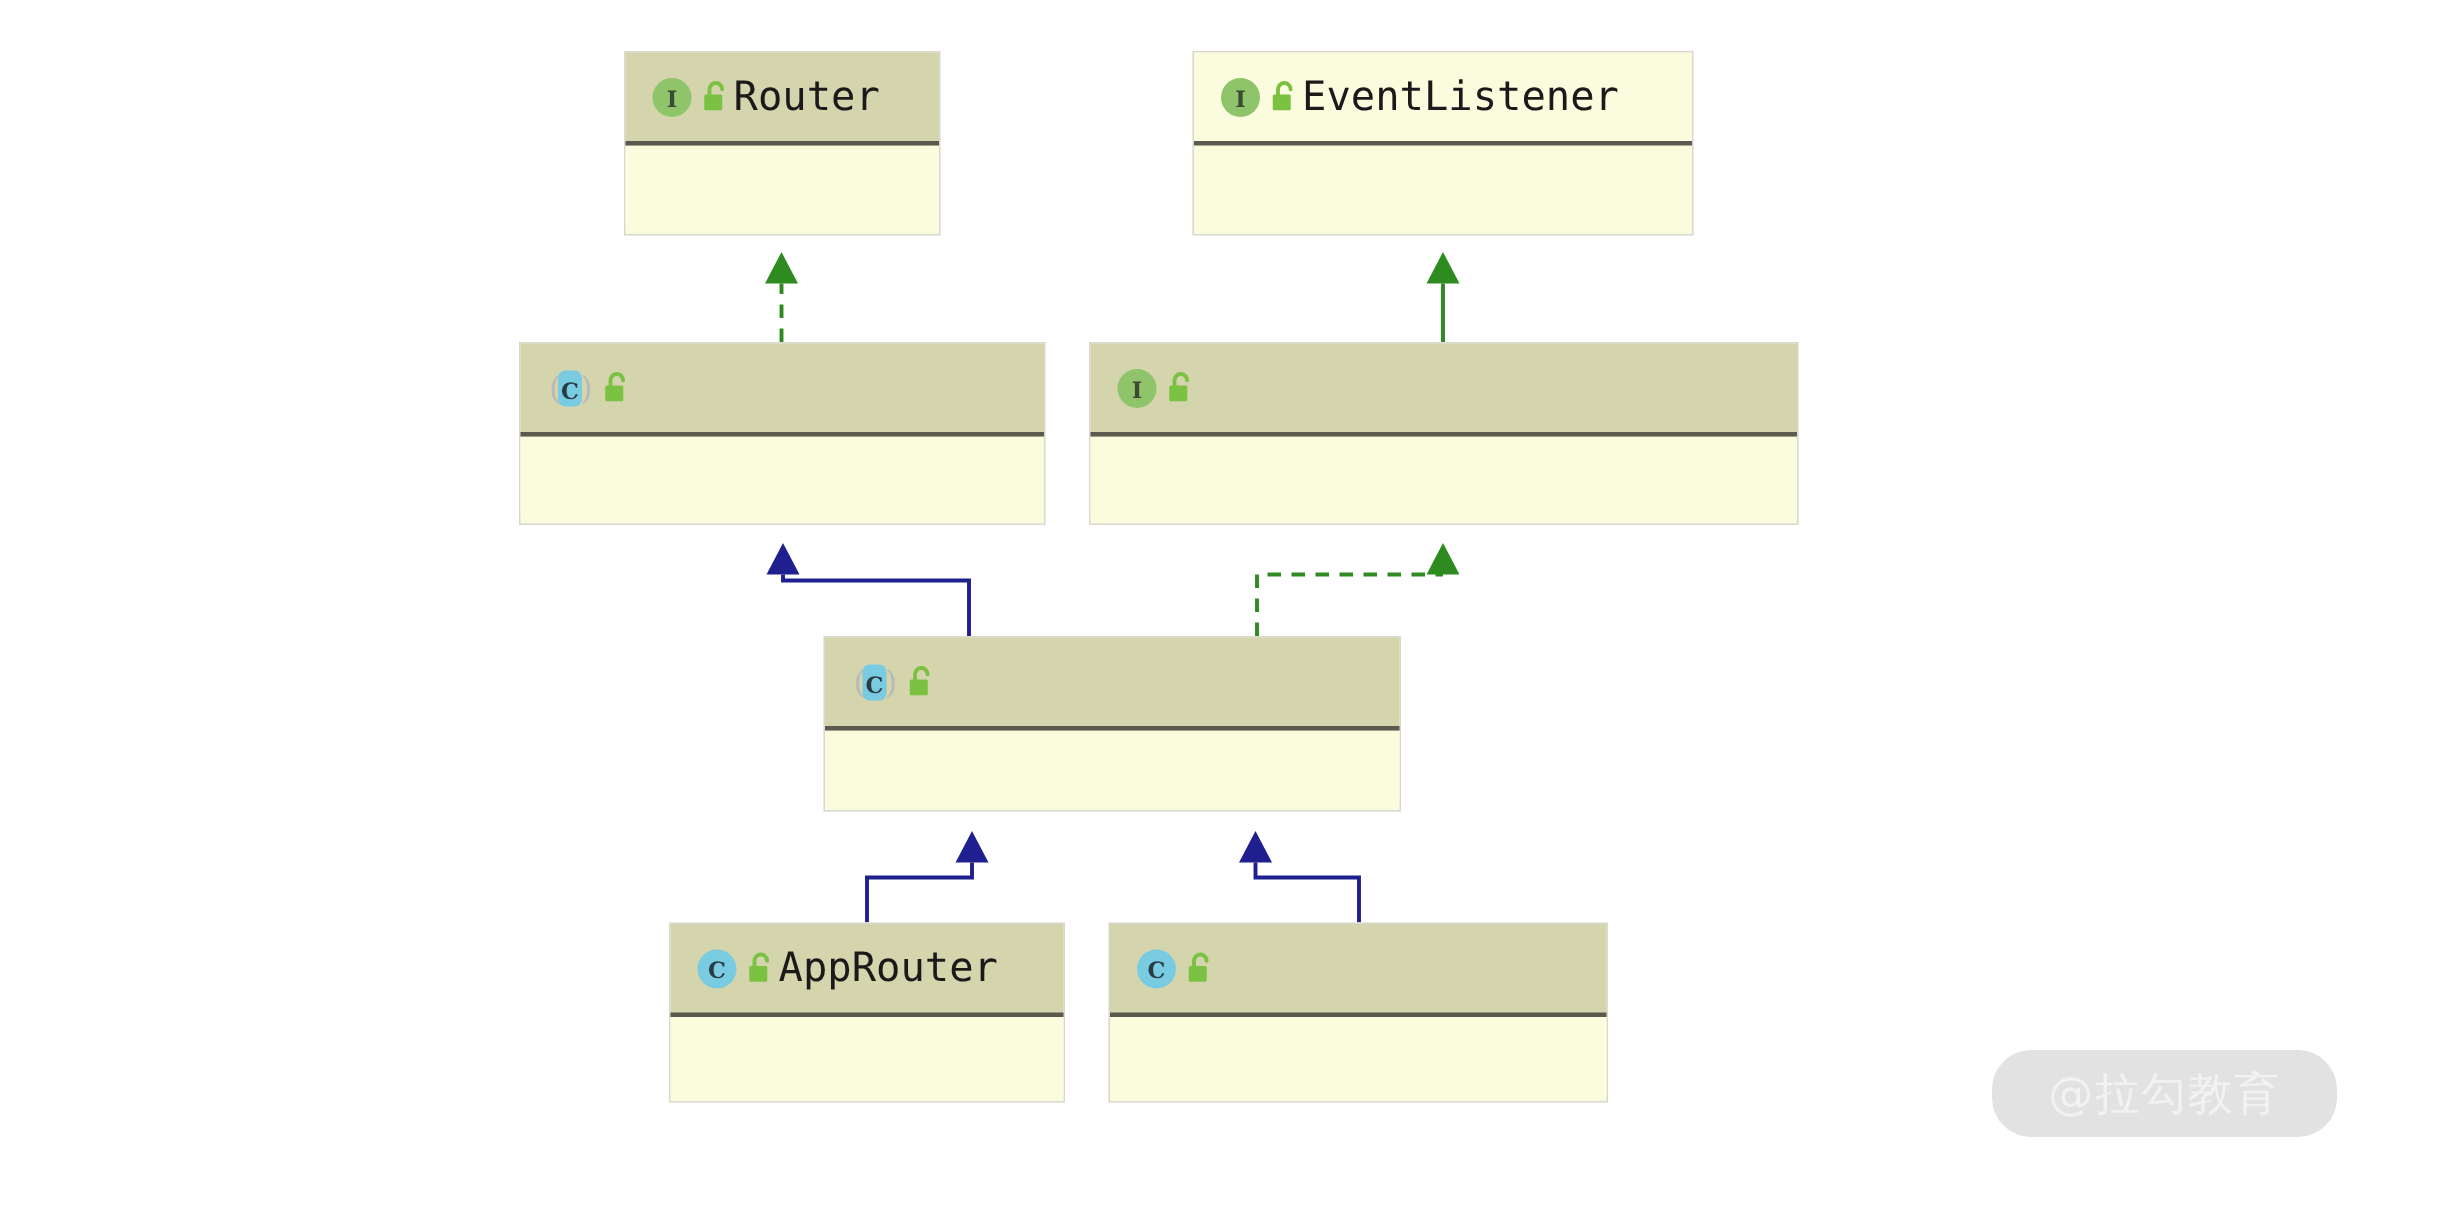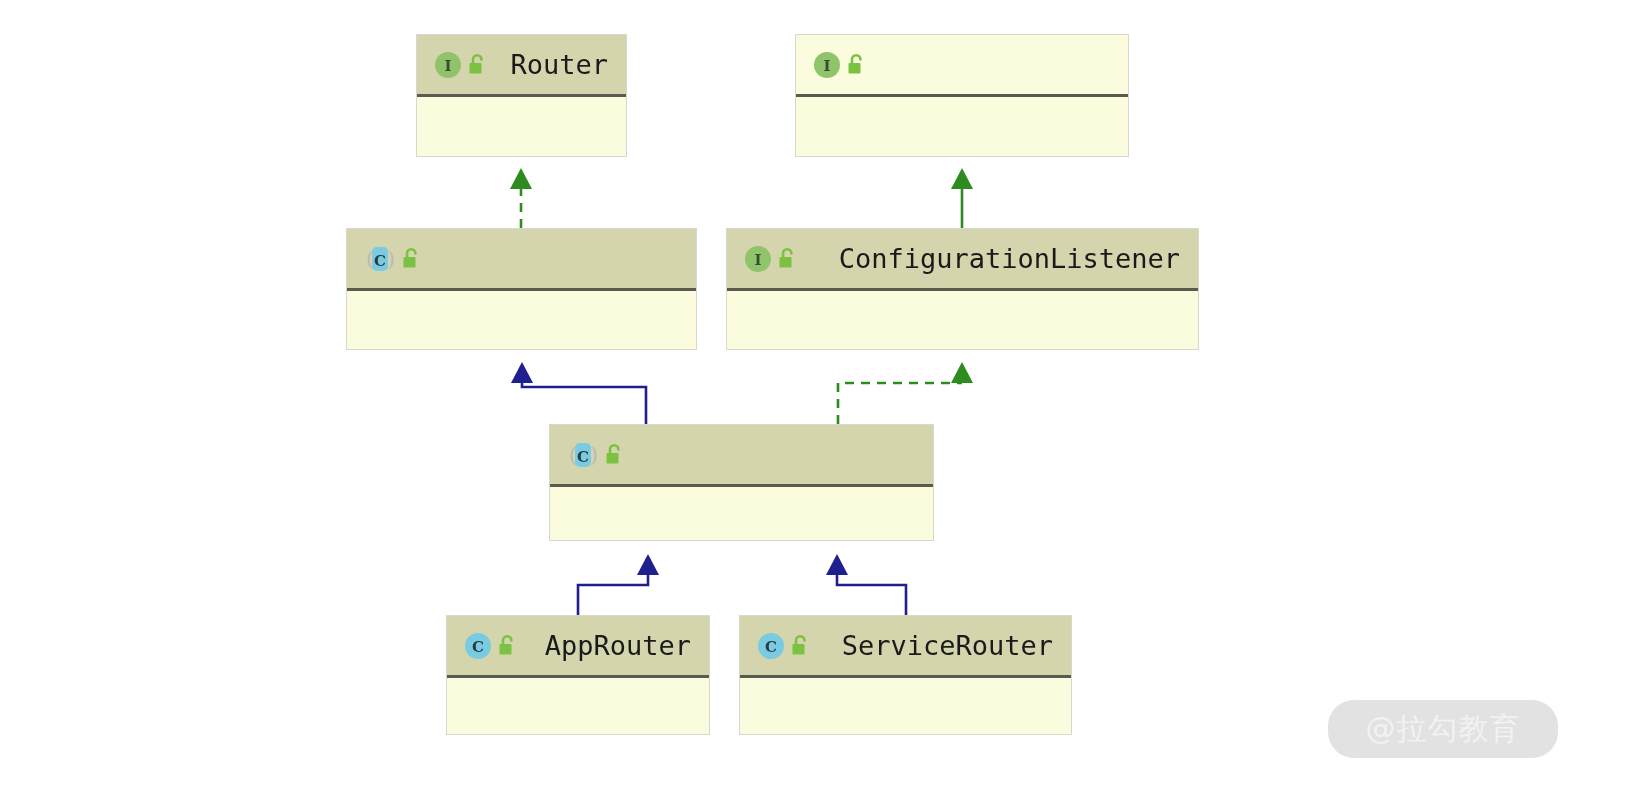--- a/index.html
+++ b/index.html
@@ -59,21 +59,21 @@
   .lock-icon {
     width: 22px;
     height: 26px;
     flex: 0 0 22px;
     margin-left: 4px;
     position: relative;
     display: inline-block;
   }
   .node-title {
     flex: 1 1 auto;
-    text-align: right;
+    text-align: left;
     font-family: "DejaVu Sans Mono", "Liberation Mono", monospace;
     font-size: 27px;
     color: #1a1a1a;
     letter-spacing: 0px;
     white-space: nowrap;
     padding-right: 18px;
     line-height: 1;
   }
   #watermark {
     position: absolute;
@@ -127,20 +127,21 @@
       <div class="uml-node" style="left: 795px; top: 34px; width: 334px; height: 123px; border-color: rgb(216, 216, 208); background: rgb(251, 251, 221);">
         <div class="uml-header pale" style="background: rgb(251, 251, 221); border-bottom-color: rgb(90, 90, 78);">
           <span class="node-icon"><svg width="30" height="30" viewBox="0 0 30 30">
               <circle cx="15" cy="15" r="13" fill="#8fc46b"></circle>
               <text x="15" y="21" text-anchor="middle" font-family="DejaVu Serif, serif" font-size="15" font-weight="bold" fill="#3d4a33">I</text>
             </svg></span>
           <span class="lock-icon"><svg width="22" height="26" viewBox="0 0 22 26">
               <path d="M6 11 V7.5 a4.2 4.2 0 0 1 8.4 0" fill="none" stroke="#7cc242" stroke-width="2.6" stroke-linecap="round"></path>
               <rect x="2.5" y="11" width="12" height="10.5" rx="1" fill="#7cc242"></rect>
             </svg></span>
+          <span class="node-title">EventListener</span>
         </div>
         <div class="uml-body" style="height: 56px; background: rgb(251, 251, 221);"></div>
       </div>
       <div class="uml-node" style="left: 346px; top: 228px; width: 351px; height: 122px; border-color: rgb(216, 216, 208); background: rgb(251, 251, 221);">
         <div class="uml-header" style="background: rgb(212, 212, 173); border-bottom-color: rgb(90, 90, 78);">
           <span class="node-icon" style="flex-basis: 34px; width: 34px;"><svg width="34" height="30" viewBox="0 0 34 30">
               <text x="3" y="22" font-family="DejaVu Serif, serif" font-size="21" fill="#b9b9b9">(</text>
               <rect x="9" y="3" width="16" height="24" rx="5" ry="5" fill="#79cbe2"></rect>
               <text x="17" y="22" text-anchor="middle" font-family="DejaVu Serif, serif" font-size="15" font-weight="bold" fill="#2b3b44">C</text>
               <text x="24" y="22" font-family="DejaVu Serif, serif" font-size="21" fill="#b9b9b9">)</text>
@@ -155,21 +156,20 @@
       <div class="uml-node" style="left: 726px; top: 228px; width: 473px; height: 122px; border-color: rgb(216, 216, 208); background: rgb(251, 251, 221);">
         <div class="uml-header" style="background: rgb(212, 212, 173); border-bottom-color: rgb(90, 90, 78);">
           <span class="node-icon"><svg width="30" height="30" viewBox="0 0 30 30">
               <circle cx="15" cy="15" r="13" fill="#8fc46b"></circle>
               <text x="15" y="21" text-anchor="middle" font-family="DejaVu Serif, serif" font-size="15" font-weight="bold" fill="#3d4a33">I</text>
             </svg></span>
           <span class="lock-icon"><svg width="22" height="26" viewBox="0 0 22 26">
               <path d="M6 11 V7.5 a4.2 4.2 0 0 1 8.4 0" fill="none" stroke="#7cc242" stroke-width="2.6" stroke-linecap="round"></path>
               <rect x="2.5" y="11" width="12" height="10.5" rx="1" fill="#7cc242"></rect>
             </svg></span>
-          <span class="node-title">ConfigurationListener</span>
         </div>
         <div class="uml-body" style="height: 55px; background: rgb(251, 251, 221);"></div>
       </div>
       <div class="uml-node" style="left: 549px; top: 424px; width: 385px; height: 117px; border-color: rgb(216, 216, 208); background: rgb(251, 251, 221);">
         <div class="uml-header" style="background: rgb(212, 212, 173); border-bottom-color: rgb(90, 90, 78);">
           <span class="node-icon" style="flex-basis: 34px; width: 34px;"><svg width="34" height="30" viewBox="0 0 34 30">
               <text x="3" y="22" font-family="DejaVu Serif, serif" font-size="21" fill="#b9b9b9">(</text>
               <rect x="9" y="3" width="16" height="24" rx="5" ry="5" fill="#79cbe2"></rect>
               <text x="17" y="22" text-anchor="middle" font-family="DejaVu Serif, serif" font-size="15" font-weight="bold" fill="#2b3b44">C</text>
               <text x="24" y="22" font-family="DejaVu Serif, serif" font-size="21" fill="#b9b9b9">)</text>
@@ -198,21 +198,20 @@
       <div class="uml-node" style="left: 739px; top: 615px; width: 333px; height: 120px; border-color: rgb(216, 216, 208); background: rgb(251, 251, 221);">
         <div class="uml-header" style="background: rgb(212, 212, 173); border-bottom-color: rgb(90, 90, 78);">
           <span class="node-icon"><svg width="30" height="30" viewBox="0 0 30 30">
               <circle cx="15" cy="15" r="13" fill="#79cbe2"></circle>
               <text x="15" y="21" text-anchor="middle" font-family="DejaVu Serif, serif" font-size="15" font-weight="bold" fill="#2b3b44">C</text>
             </svg></span>
           <span class="lock-icon"><svg width="22" height="26" viewBox="0 0 22 26">
               <path d="M6 11 V7.5 a4.2 4.2 0 0 1 8.4 0" fill="none" stroke="#7cc242" stroke-width="2.6" stroke-linecap="round"></path>
               <rect x="2.5" y="11" width="12" height="10.5" rx="1" fill="#7cc242"></rect>
             </svg></span>
-          <span class="node-title">ServiceRouter</span>
         </div>
         <div class="uml-body" style="height: 53px; background: rgb(251, 251, 221);"></div>
       </div>
     </div>
 
   <div id="watermark" style="left: 1328px; top: 700px; width: 230px; height: 58px;">
     <span>@拉勾教育</span>
   </div>
 
 </div>

